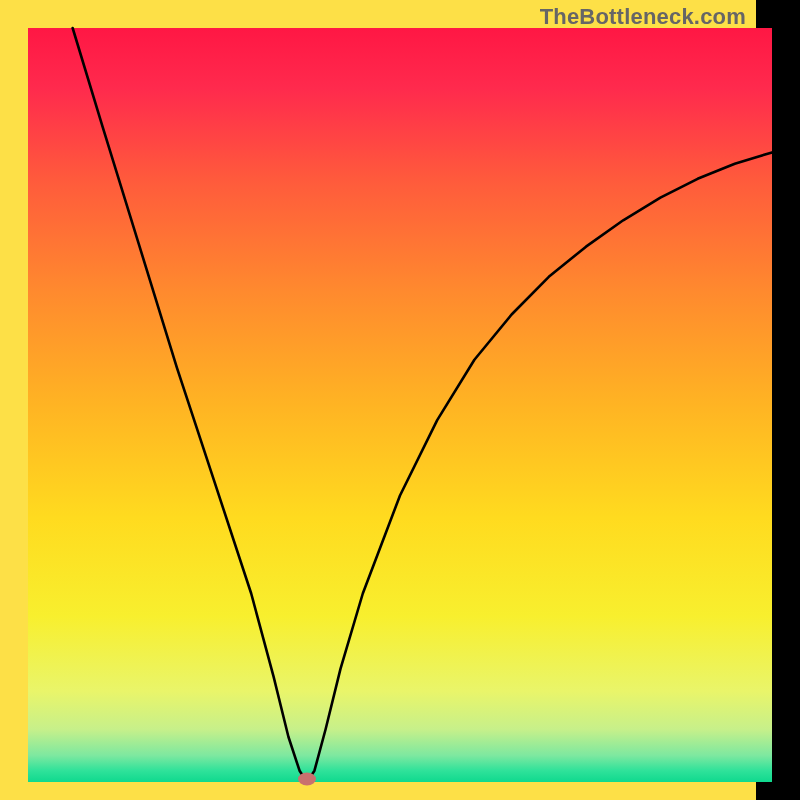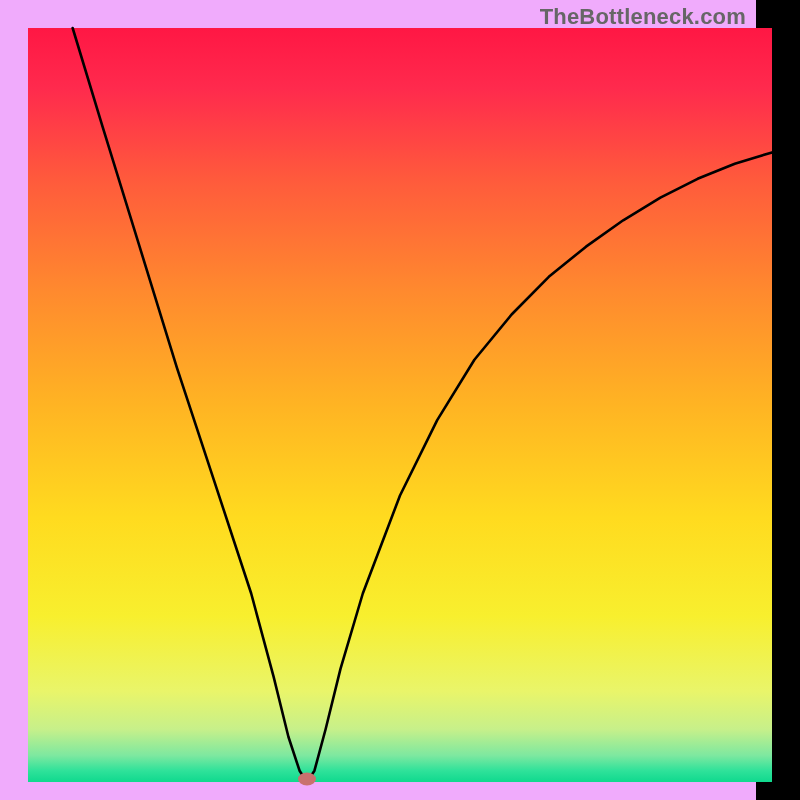--- a/index.html
+++ b/index.html
@@ -8,21 +8,21 @@
     width: 800px;
     height: 800px;
     overflow: hidden;
     font-family: Arial, Helvetica, sans-serif;
     background: #000;
   }
   .frame {
     position: relative;
     width: 756px;
     height: 800px;
-    background: #f0abfc;
+    background: #fde047;
   }
   .watermark {
     position: absolute;
     top: 4px;
     right: 10px;
     color: #666;
     font-size: 22px;
     font-weight: 600;
     font-family: Arial, Helvetica, sans-serif;
     z-index: 3;

